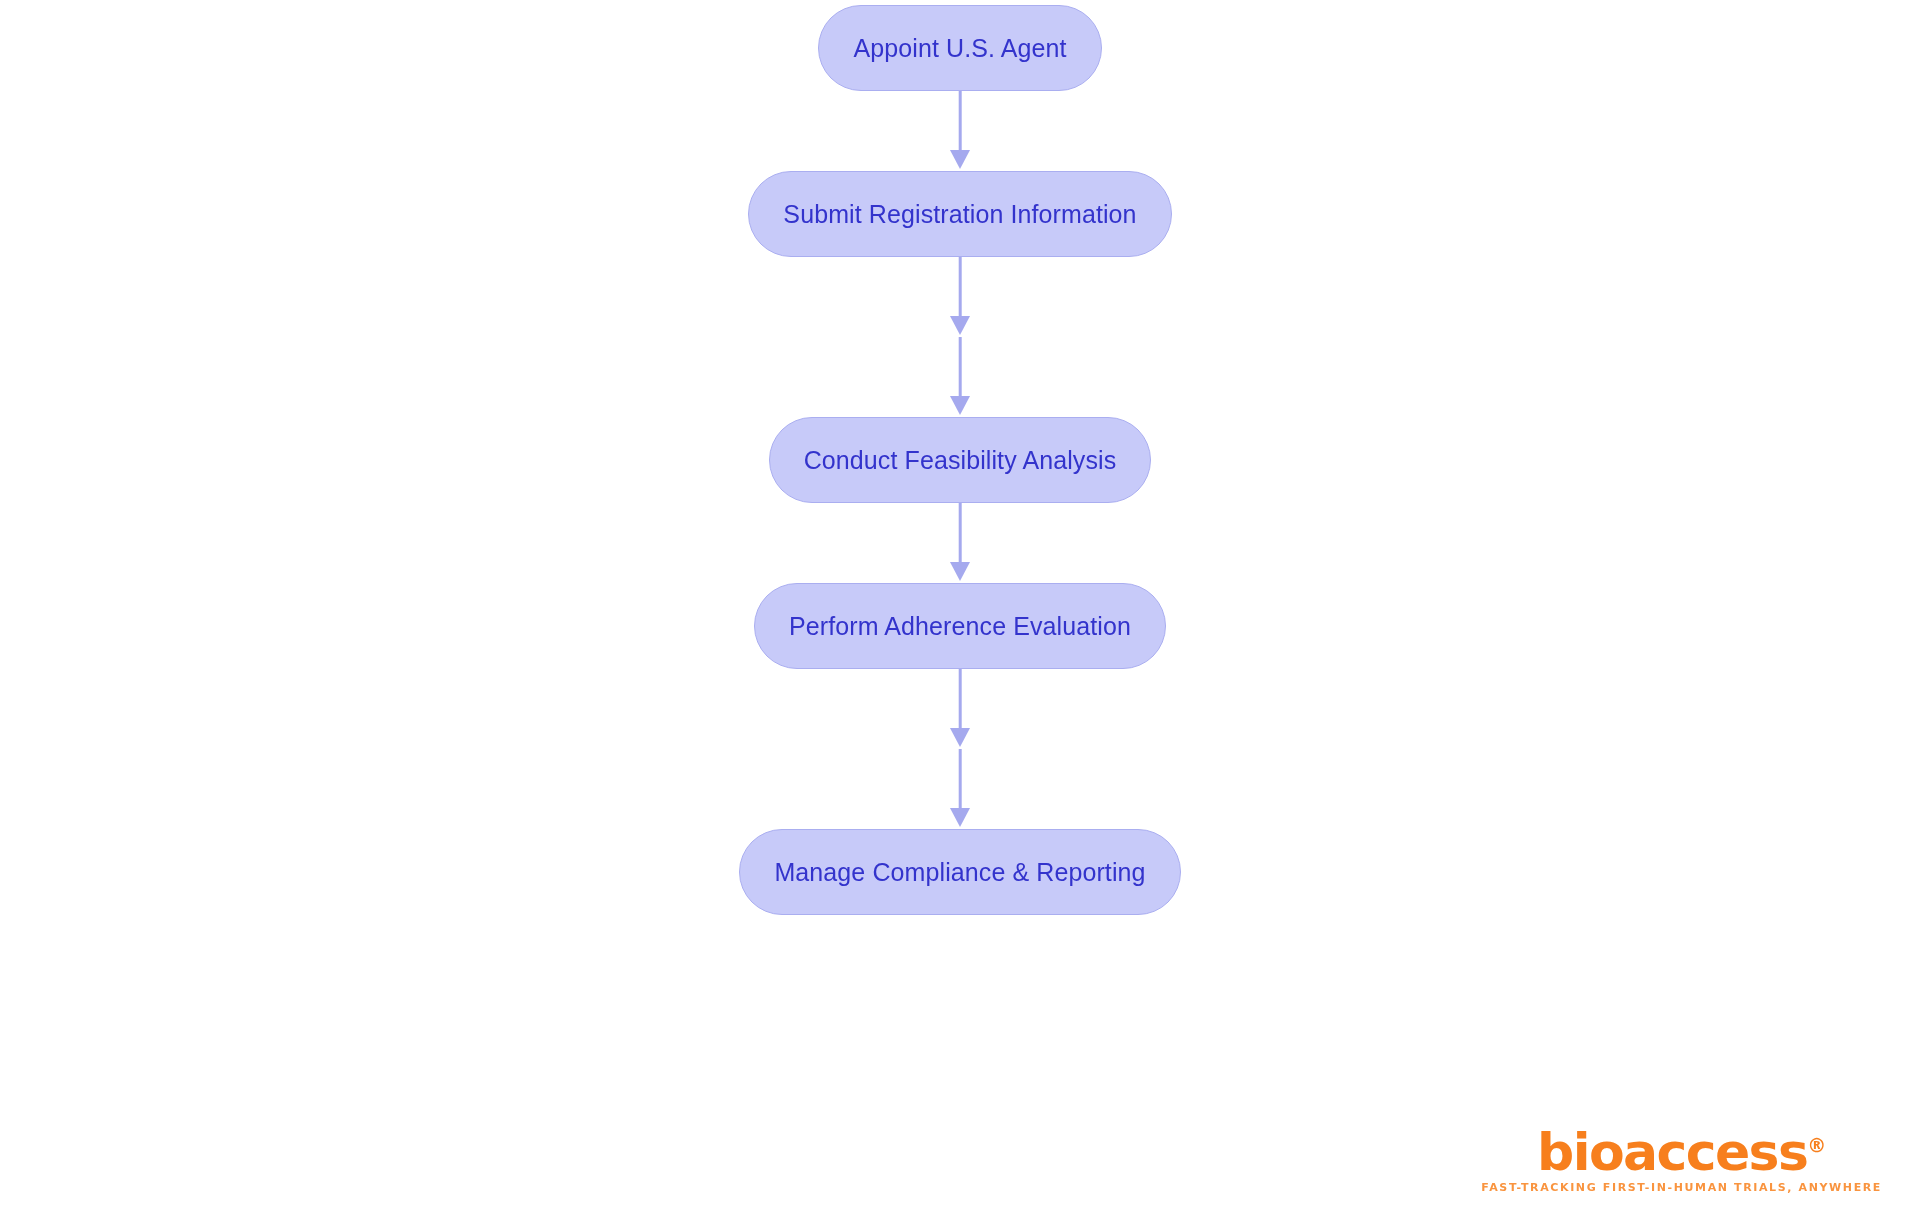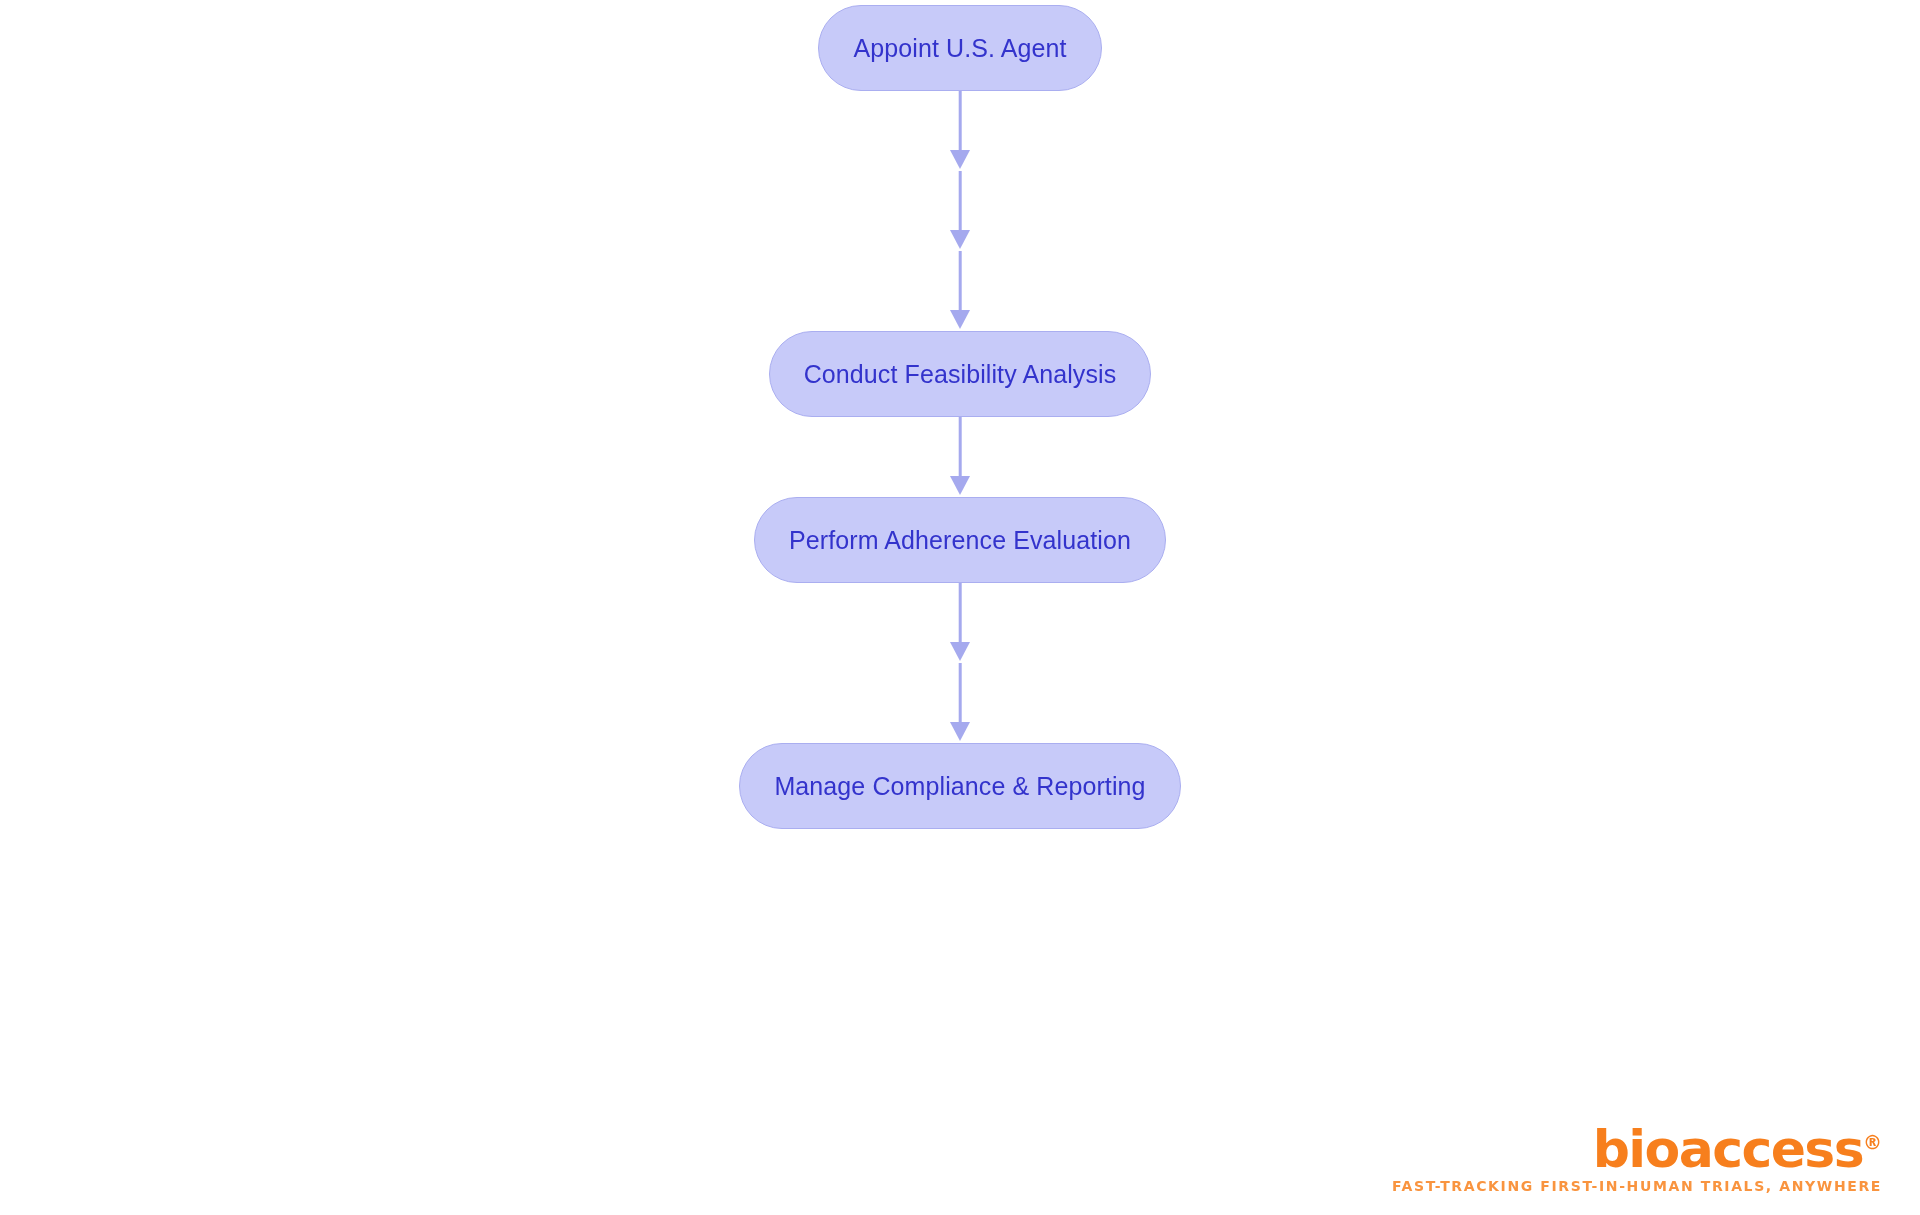--- a/index.html
+++ b/index.html
@@ -77,42 +77,42 @@
     border-left: 10px solid transparent;
     border-right: 10px solid transparent;
     border-top: 19px solid #a5a9ee;
   }
 
   
   #brand-logo {
     position: absolute;
     right: 38px;
     bottom: 22px;
-    text-align: right;
+    text-align: center;
     user-select: none;
   }
   #brand-logo .wordmark {
     font-family: "DejaVu Sans", sans-serif;
     font-size: 52px;
     font-weight: 700;
     color: #f77f1d;
     letter-spacing: -1.6px;
     line-height: 1;
     position: relative;
     display: inline-block;
   }
   #brand-logo .regmark {
     font-size: 19px;
     vertical-align: super;
     font-weight: 700;
     letter-spacing: 0;
   }
   #brand-logo .tagline {
     font-family: "DejaVu Sans", sans-serif;
-    font-size: 14px;
+    font-size: 11px;
     font-weight: 700;
     color: #f9943f;
     letter-spacing: 1.62px;
     line-height: 1;
     margin-top: 4px;
     white-space: nowrap;
   }
 </style>
 </head>
 <body>
@@ -123,20 +123,23 @@
 
     <div class="node">
       <span>Appoint U.S. Agent</span>
     </div>
 
     <div class="connector">
       <span class="stem"></span>
       <span class="head"></span>
     </div>
 
+    <div class="node">
+      <span>Submit Registration Information</span>
+    </div>
 
     <div class="connector">
       <span class="stem"></span>
       <span class="head"></span>
     </div>
 
 
     <div class="connector">
       <span class="stem"></span>
       <span class="head"></span>

